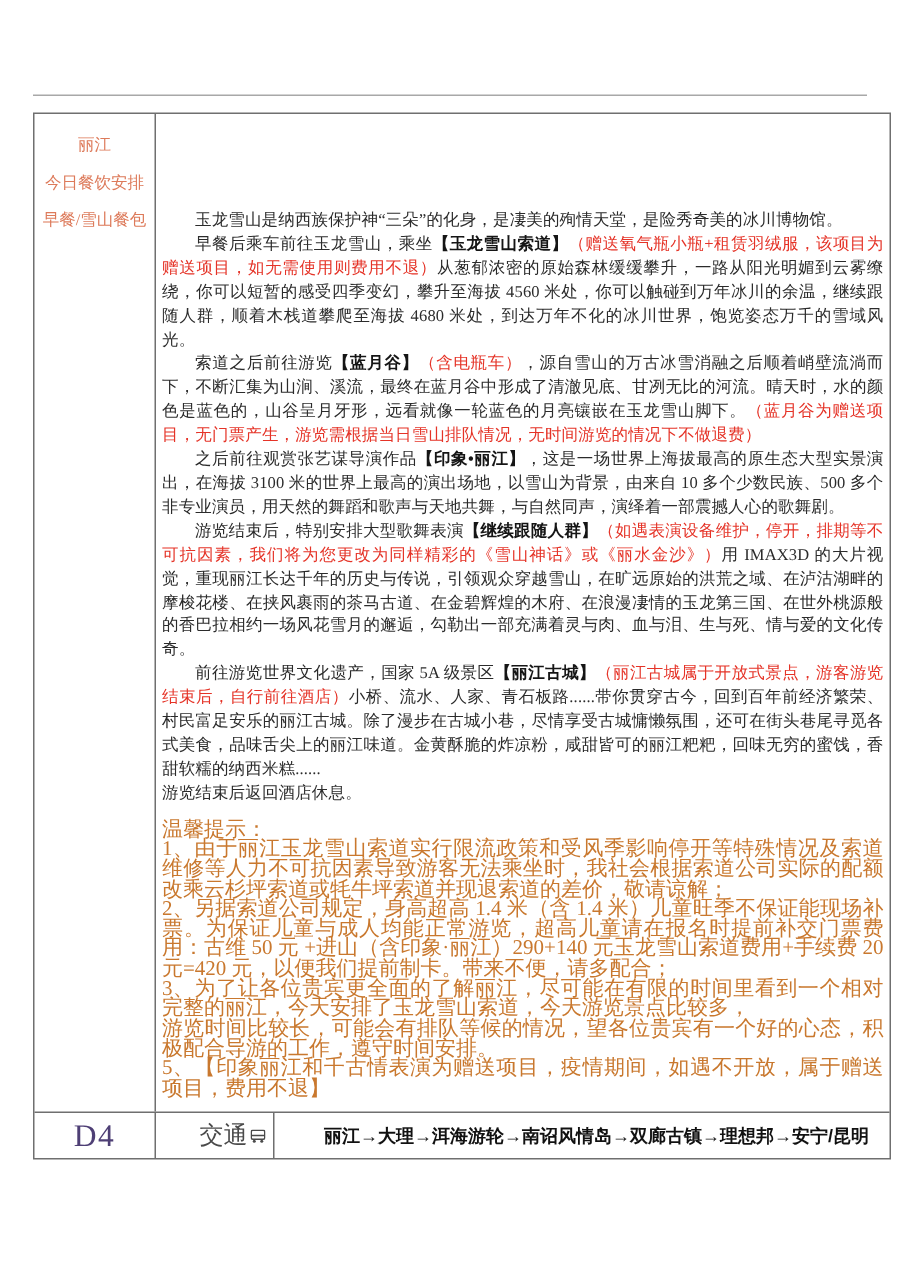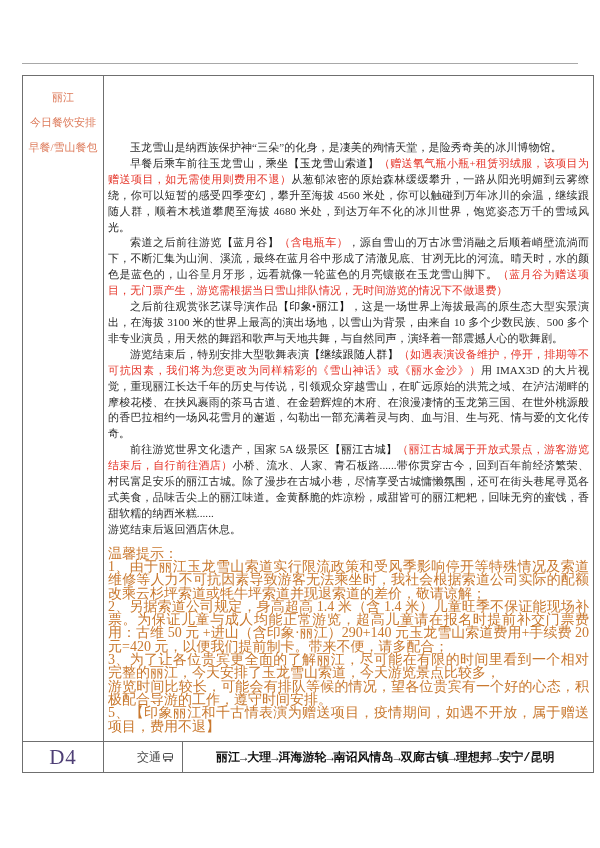--- a/index.html
+++ b/index.html
@@ -37,21 +37,21 @@
     padding:64px 4px 0 4px;
   }
   .para {
     font-size:11px;
     line-height:15.9px;
     letter-spacing:0.1px;
     text-align:justify;
   }
   .para.indent { text-indent:22px; }
   .seg { color:var(--ink,#2b2b2b);margin-top:47px; }
-  .seg.bold { font-weight:normal; color:#151515; }
+  .seg.bold { font-weight:bold; color:#151515; }
   .seg.red { color:var(--red,#e53327); }
   .tips { margin-top:9px; }
   .tip-line {
     font-size:14px;
     line-height:13.3px;
     color:var(--orange,#c9782e);
     text-align:justify;
   }
   .day {
     flex:0 0 81px;
@@ -59,31 +59,31 @@
     display:flex; align-items:center; justify-content:center;
     color:var(--purple,#4e3f75);
     font-size:21px;
     letter-spacing:1px;
   }
   .transport {
     flex:0 0 55px;
     border-right:1px solid var(--border,#6f6f6f);
     display:flex; align-items:center; justify-content:center; gap:2px;
     color:#4a4a4a;
-    font-size:12px;
+    font-size:16px;
   }
   .transport svg { display:block; }
   .route {
     flex:1 1 auto;
     display:flex; align-items:center;
     padding-left:9px;
     font-weight:bold;
     font-size:12px;
     color:#111111;
-    font-family:Liberation Mono, monospace;
+    font-family:Liberation Sans, sans-serif;
   }
 </style>
 </head>
 <body>
 
 <div class="page" style="--ink: #2b2b2b; --red: #e53327; --orange: #c9782e; --salmon: #dd7a5a; --purple: #4e3f75; --border: #6f6f6f;">
   <div class="top-rule"></div>
 
   <div class="doc-table">
     <div class="row-main">

